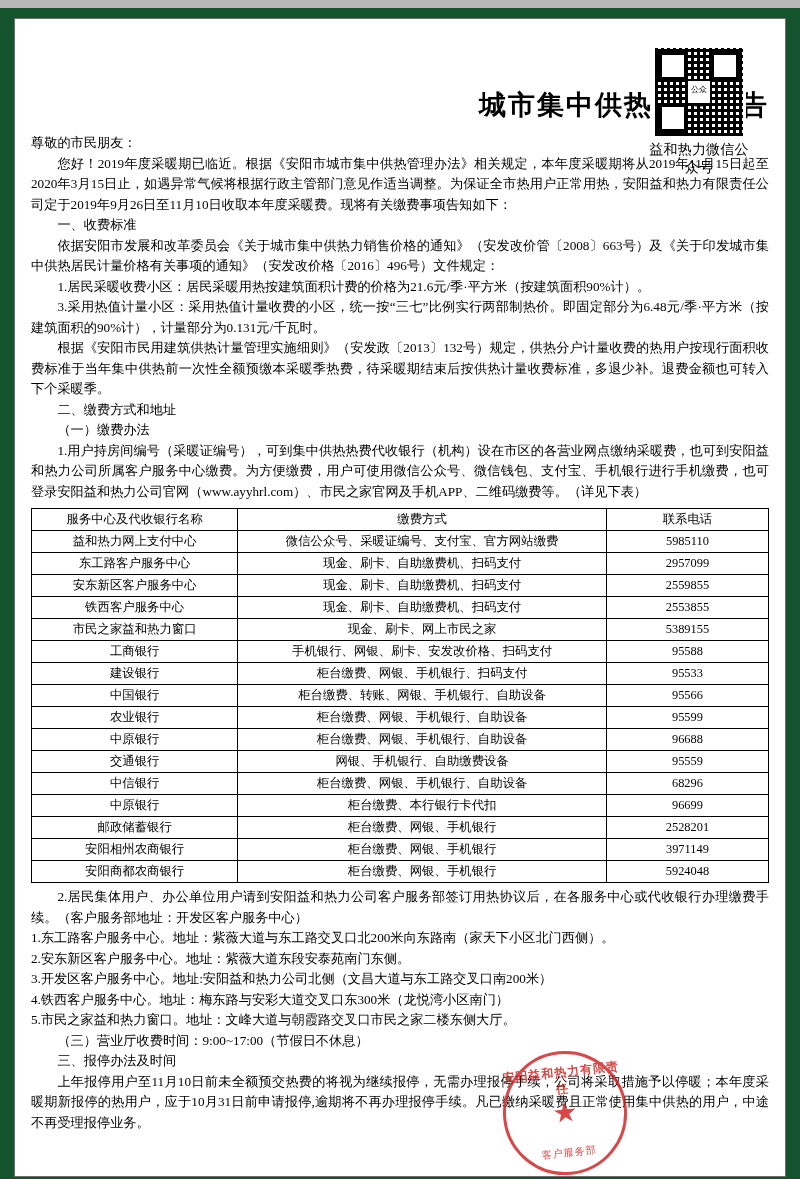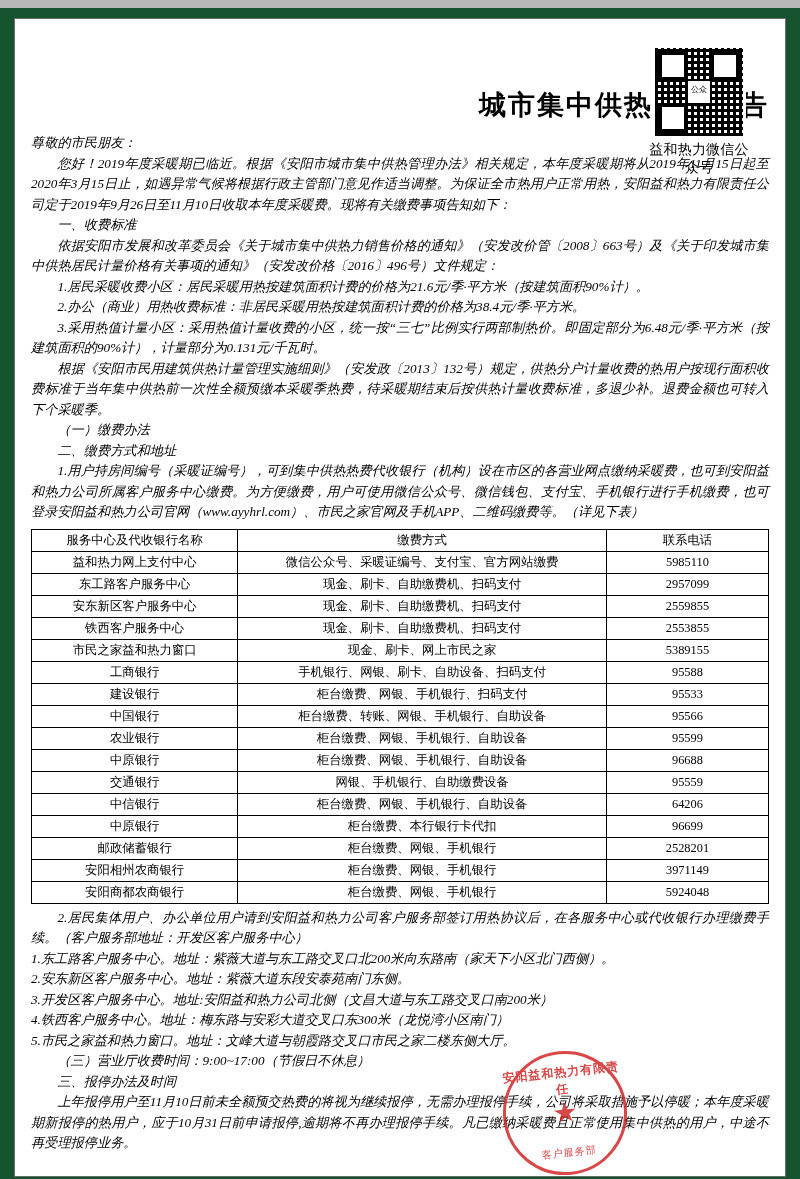--- a/index.html
+++ b/index.html
@@ -97,21 +97,21 @@
     margin: 56px 0 10px 0;
     letter-spacing: 2px;
     font-family: "Liberation Serif", "DejaVu Serif", serif;
   }
   .body-text {
     font-size: 13.2px;
     line-height: 20.5px;
     color: #000;
     text-align: justify;
   }
-  .p { margin: 0; font-style: italic; }
+  .p { margin: 0; }
   .ind1 { text-indent: 2em; }
   .ind0 { text-indent: 0; }
   table.fees {
     border-collapse: collapse;
     width: 100%;
     margin: 6px 0 4px 0;
     font-size: 12.4px;
   }
   table.fees th, table.fees td {
     border: 1px solid #000;
@@ -179,26 +179,25 @@
 
       <h1 class="title">城市集中供热收费公告</h1>
 
       <div class="body-text">
         <p class="p ind0">尊敬的市民朋友：</p>
         <p class="p ind1">您好！2019年度采暖期已临近。根据《安阳市城市集中供热管理办法》相关规定，本年度采暖期将从2019年11月15日起至2020年3月15日止，如遇异常气候将根据行政主管部门意见作适当调整。为保证全市热用户正常用热，安阳益和热力有限责任公司定于2019年9月26日至11月10日收取本年度采暖费。现将有关缴费事项告知如下：</p>
 
         <p class="p ind1">一、收费标准</p>
         <p class="p ind1">依据安阳市发展和改革委员会《关于城市集中供热力销售价格的通知》（安发改价管〔2008〕663号）及《关于印发城市集中供热居民计量价格有关事项的通知》（安发改价格〔2016〕496号）文件规定：</p>
         <p class="p ind1">1.居民采暖收费小区：居民采暖用热按建筑面积计费的价格为21.6元/季·平方米（按建筑面积90%计）。</p>
-        <p class="p ind1">2.办公（商业）用热收费标准：非居民采暖用热按建筑面积计费的价格为38.4元/季·平方米。</p>
         <p class="p ind1">3.采用热值计量小区：采用热值计量收费的小区，统一按“三七”比例实行两部制热价。即固定部分为6.48元/季·平方米（按建筑面积的90%计），计量部分为0.131元/千瓦时。</p>
         <p class="p ind1">根据《安阳市民用建筑供热计量管理实施细则》（安发政〔2013〕132号）规定，供热分户计量收费的热用户按现行面积收费标准于当年集中供热前一次性全额预缴本采暖季热费，待采暖期结束后按供热计量收费标准，多退少补。退费金额也可转入下个采暖季。</p>
 
+        <p class="p ind1">二、缴费方式和地址</p>
         <p class="p ind1">（一）缴费办法</p>
-        <p class="p ind1">二、缴费方式和地址</p>
         <p class="p ind1">1.用户持房间编号（采暖证编号），可到集中供热热费代收银行（机构）设在市区的各营业网点缴纳采暖费，也可到安阳益和热力公司所属客户服务中心缴费。为方便缴费，用户可使用微信公众号、微信钱包、支付宝、手机银行进行手机缴费，也可登录安阳益和热力公司官网（www.ayyhrl.com）、市民之家官网及手机APP、二维码缴费等。（详见下表）</p>
       </div>
 
       <table class="fees">
         <colgroup>
             <col class="c1">
             <col class="c2">
             <col class="c3">
           </colgroup>
         <thead>
@@ -229,21 +228,21 @@
               <td>现金、刷卡、自助缴费机、扫码支付</td>
               <td>2553855</td>
             </tr>
           <tr>
               <td>市民之家益和热力窗口</td>
               <td>现金、刷卡、网上市民之家</td>
               <td>5389155</td>
             </tr>
           <tr>
               <td>工商银行</td>
-              <td>手机银行、网银、刷卡、自助设备、扫码支付</td>
+              <td>手机银行、网银、刷卡、安发改价格、扫码支付</td>
               <td>95588</td>
             </tr>
           <tr>
               <td>建设银行</td>
               <td>柜台缴费、网银、手机银行、扫码支付</td>
               <td>95533</td>
             </tr>
           <tr>
               <td>中国银行</td>
               <td>柜台缴费、转账、网银、手机银行、自助设备</td>
@@ -260,21 +259,21 @@
               <td>96688</td>
             </tr>
           <tr>
               <td>交通银行</td>
               <td>网银、手机银行、自助缴费设备</td>
               <td>95559</td>
             </tr>
           <tr>
               <td>中信银行</td>
               <td>柜台缴费、网银、手机银行、自助设备</td>
-              <td>64206</td>
+              <td>68296</td>
             </tr>
           <tr>
               <td>中原银行</td>
               <td>柜台缴费、本行银行卡代扣</td>
               <td>96699</td>
             </tr>
           <tr>
               <td>邮政储蓄银行</td>
               <td>柜台缴费、网银、手机银行</td>
               <td>2528201</td>

